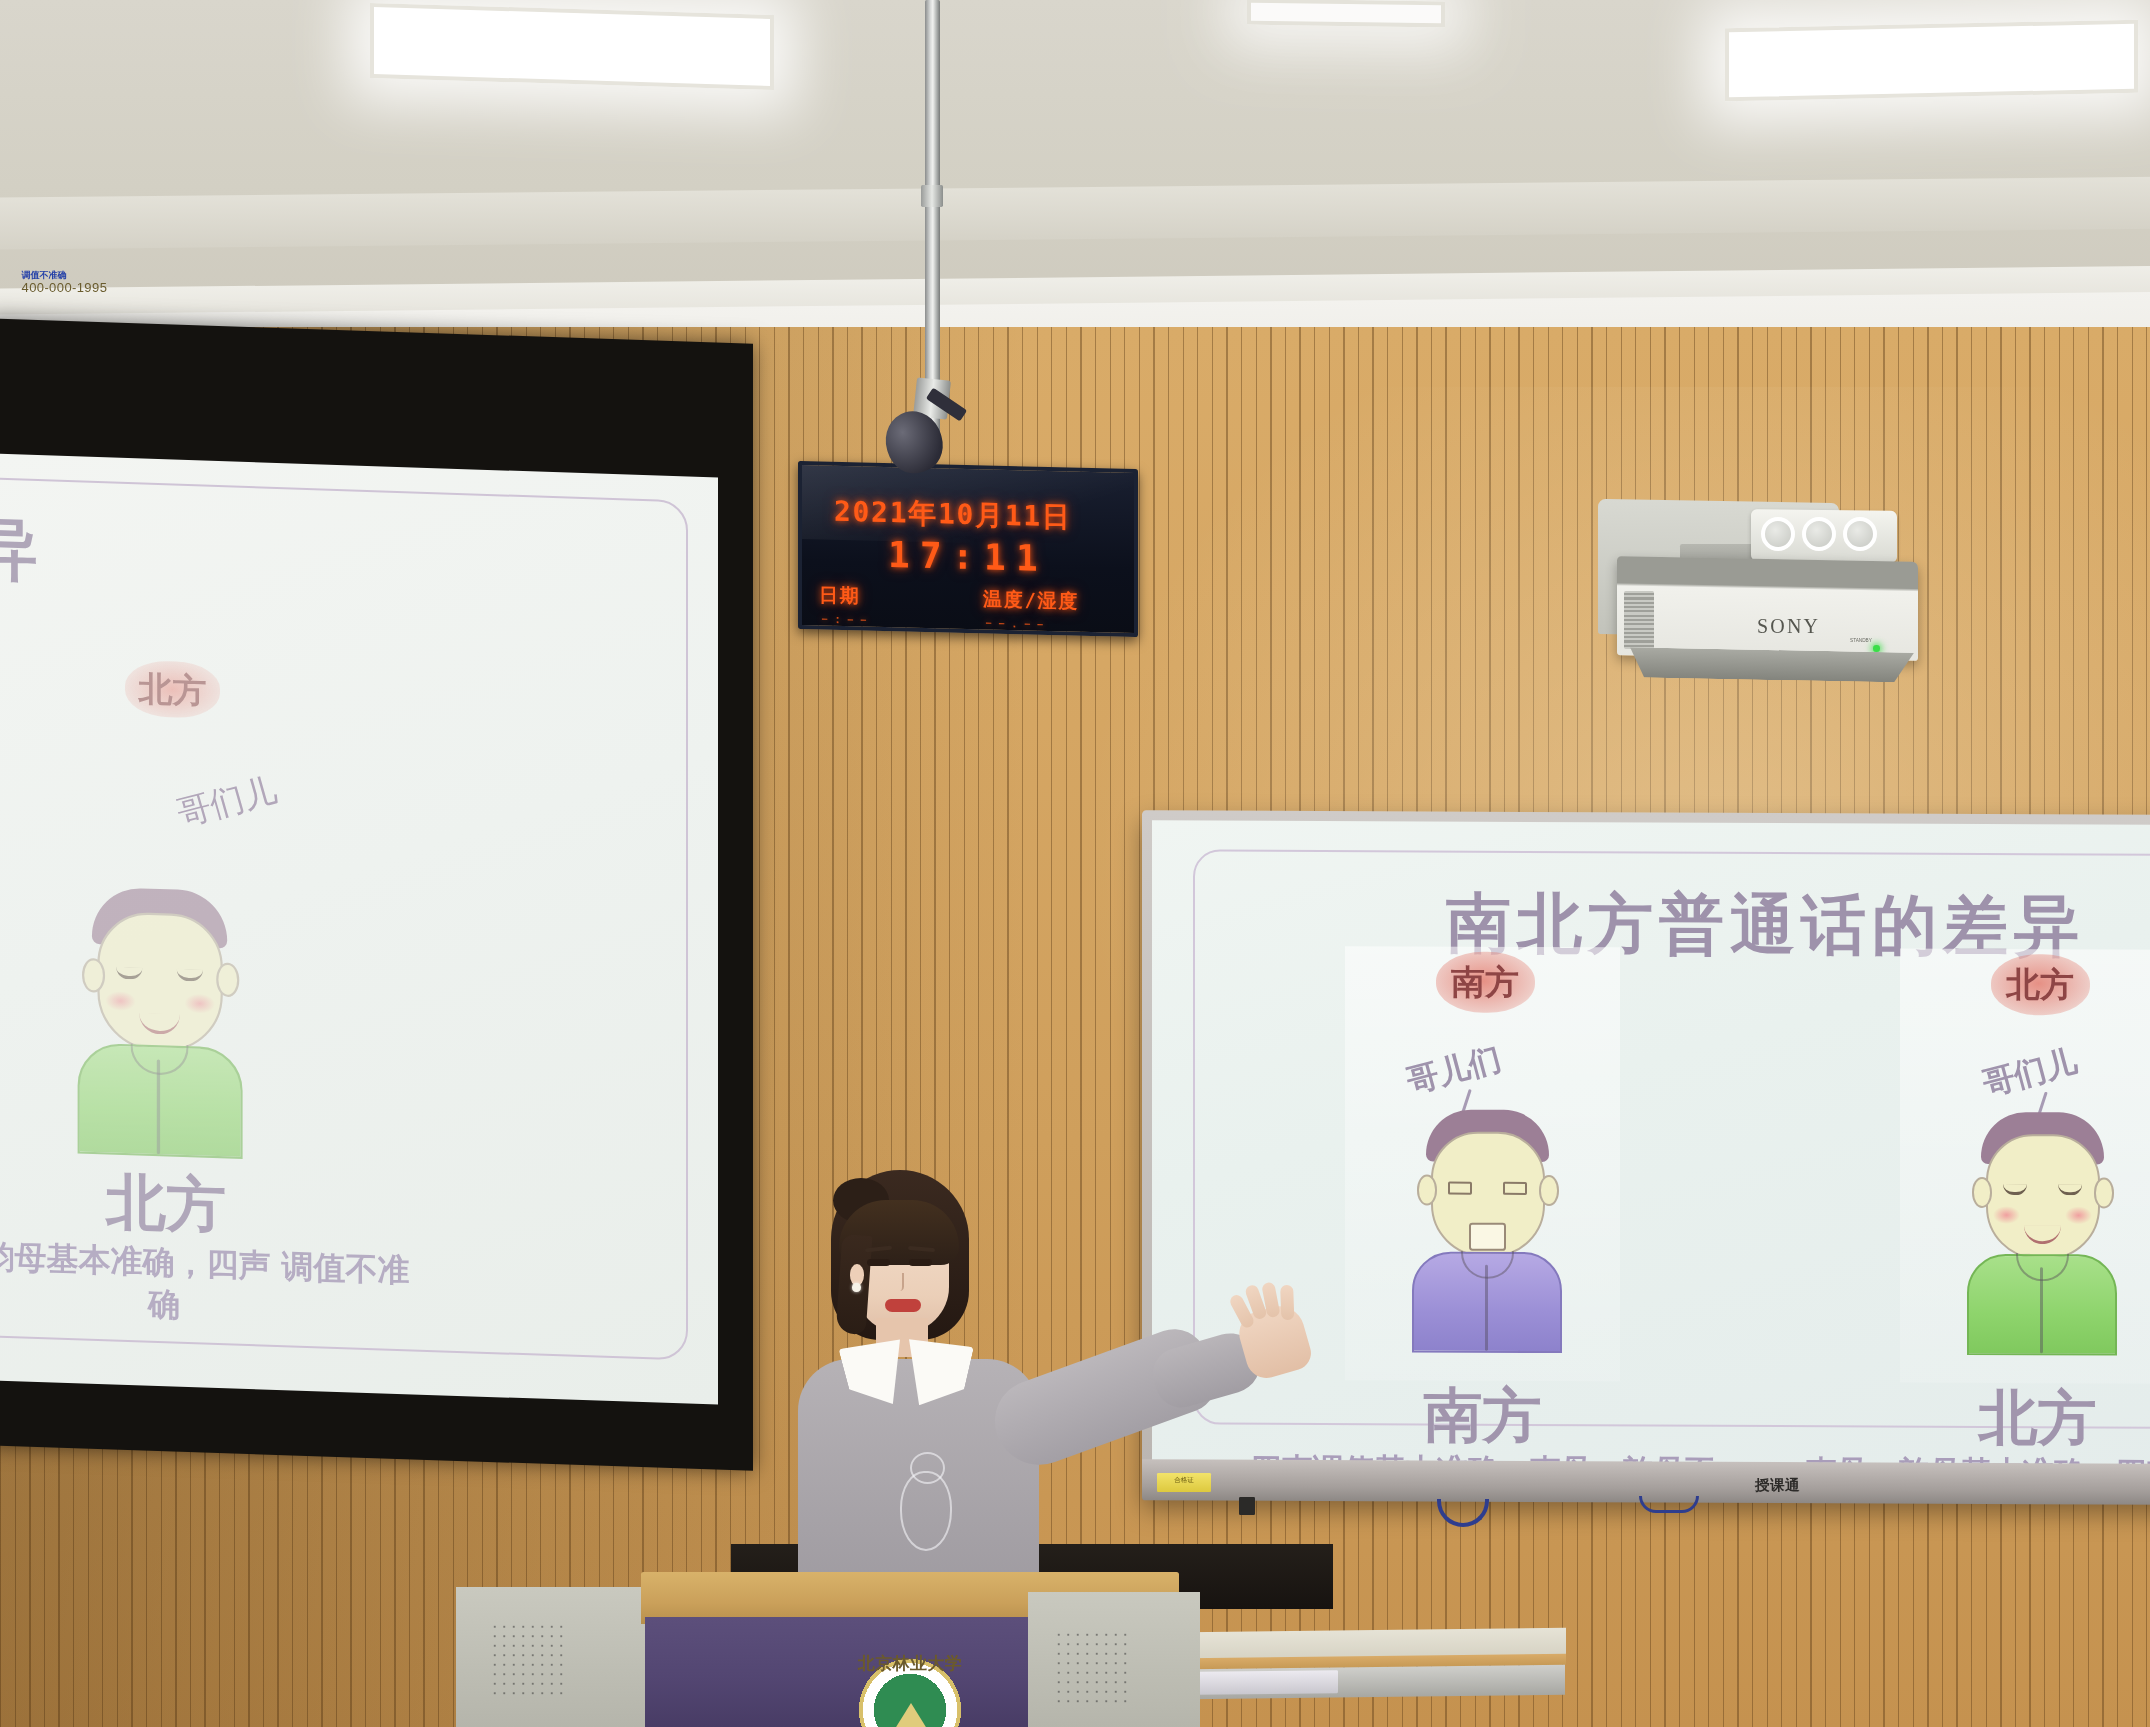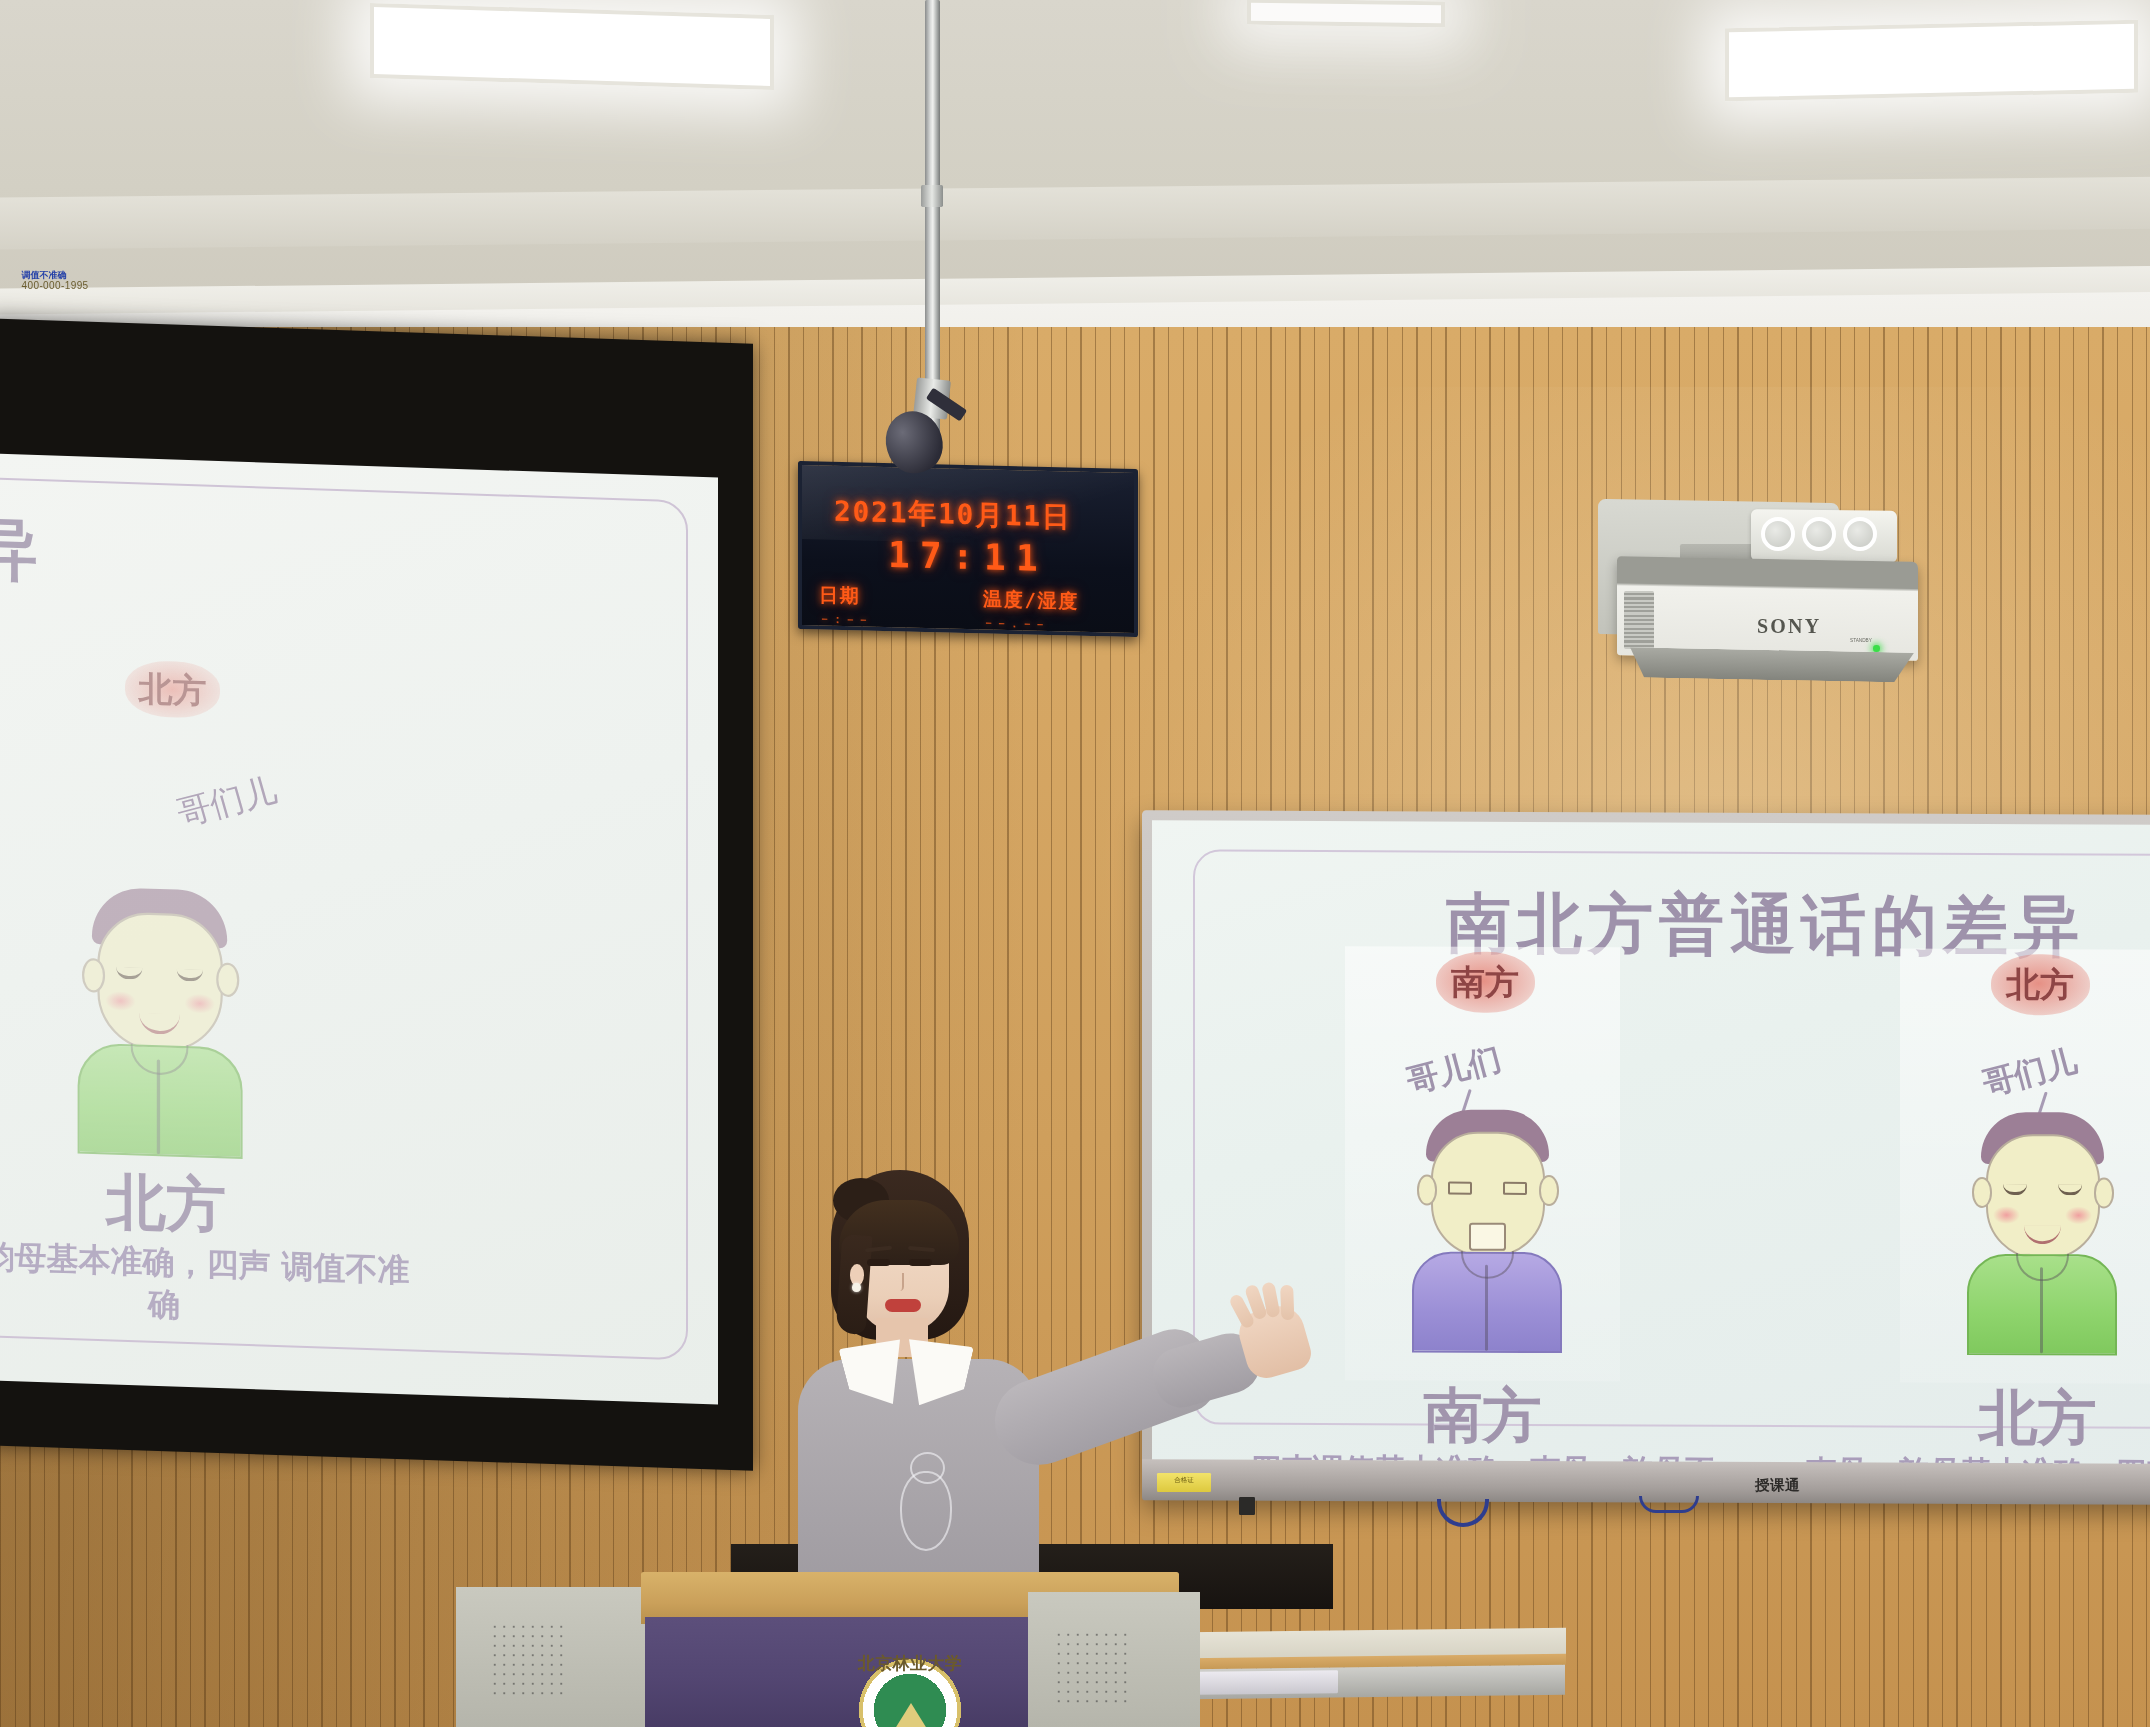--- a/index.html
+++ b/index.html
@@ -203,21 +203,21 @@
     box-shadow: 0 5.2px 11.2px rgba(0,0,0,.30);
     transform: skewY(1.1deg);
   }
   .proj-vent {
     position:absolute; left:1624px; top:591px; width:30px; height:58px;
     background: repeating-linear-gradient(180deg,#c9cac4 0 2.2px, #9fa09a 2.2px 4.3px);
     border-radius:1.7px;
   }
   .proj-logo {
     position:absolute; left:1757px; top:615px;
-    font-size:20px; font-weight:700; color:#55564f; letter-spacing:2.2px;
+    font-size:20px; font-weight:400; color:#55564f; letter-spacing:2.2px;
     font-family:"Liberation Serif", serif;
   }
   .proj-led {
     position:absolute; left:1873px; top:645px; width:6.5px; height:6.5px;
     background:#3bdd49; border-radius:50%;
     box-shadow:0 0 6px 2.2px rgba(59,221,73,.75);
   }
   .proj-led-lbl {
     position:absolute; left:1850px; top:638px; font-size:4.7px; color:#6a6b64;
   }
@@ -348,21 +348,21 @@
     position:absolute; left:0; top:430px; width:430px; text-align:center;
     font-size:59px; color:#a195ad; font-weight:700;
     font-family:"DejaVu Sans", sans-serif;
   }
   .region-caption {
     position:absolute; left:-17px; top:503px; width:465px; text-align:center;
     font-size:31px; line-height:1.32; color:#a99dba; font-weight:600;
     font-family:"DejaVu Sans", sans-serif;
   }
   .cab-sticker-brand { position:absolute; left:21.5px; top:269px; font-size:9px; color:#2440a8; font-weight:700;}
-  .cab-sticker-phone { position:absolute; left:21.5px; top:280px; font-size:10px; color:#6a5c2e; letter-spacing:0.4px;text-align:right;}
+  .cab-sticker-phone { position:absolute; left:21.5px; top:280px; font-size:13px; color:#6a5c2e; letter-spacing:0.4px;text-align:right;}
 
   
   .teacher { position:absolute; left:731px; top:1170px; width:482px; height:559px; }
   .t-hair-back {
     position:absolute; left:100px; top:0px; width:138px; height:170px;
     background: linear-gradient(180deg,#3b2a20,#241812);
     border-radius: 69px 69px 49px 49px;
   }
   .t-bun {
     position:absolute; left:102px; top:7.7px; width:56px; height:45px;

